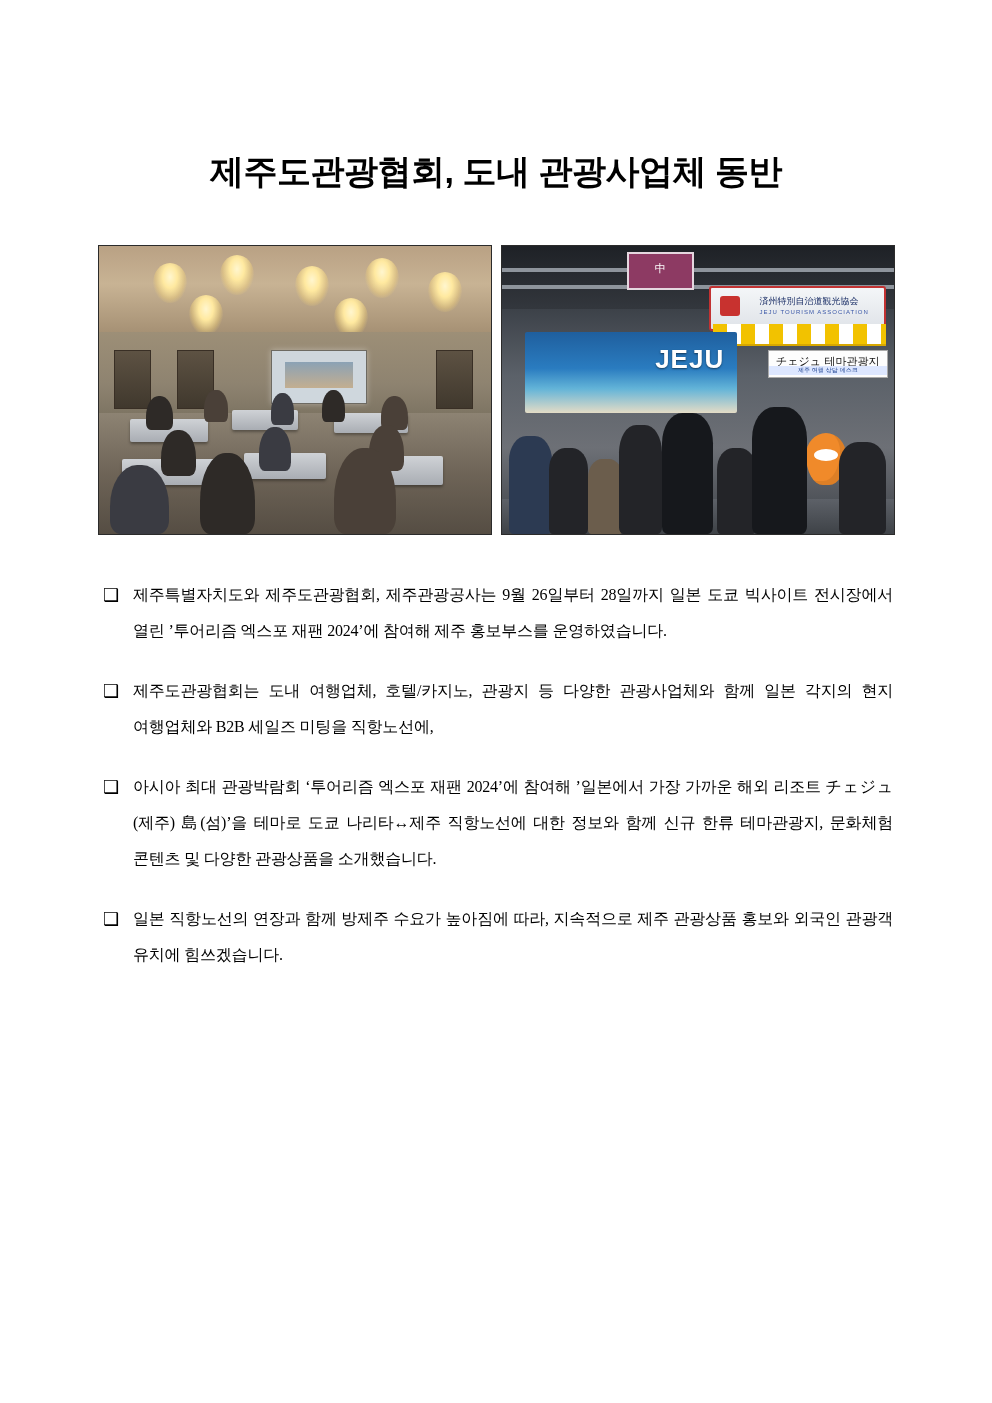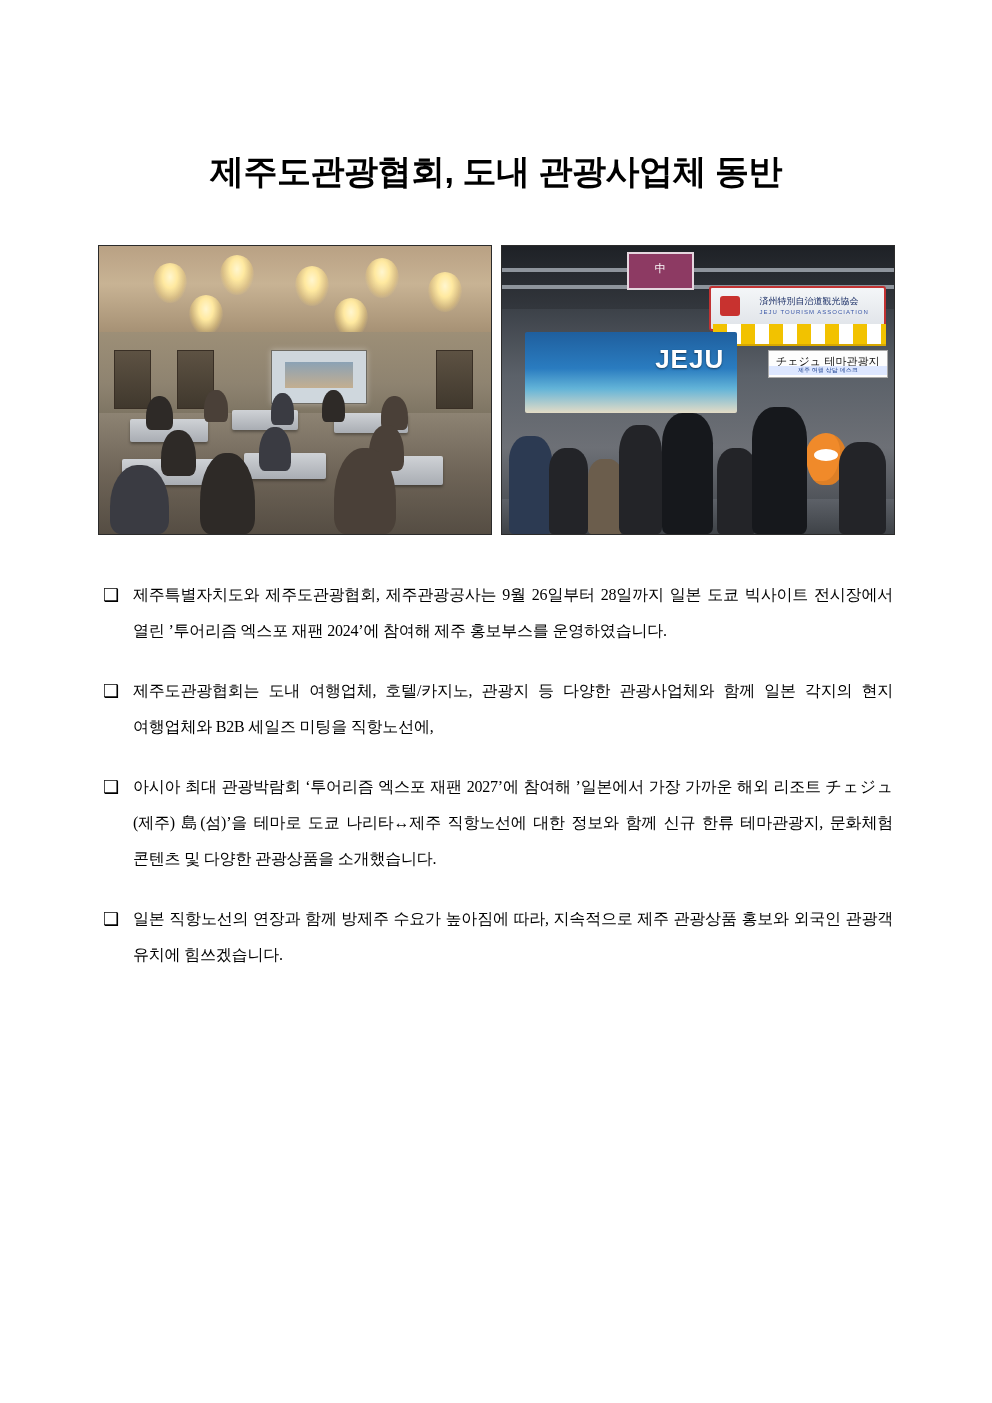--- a/index.html
+++ b/index.html
@@ -320,21 +320,21 @@
       <div class="bullet-text">제주특별자치도와 제주도관광협회, 제주관광공사는 9월 26일부터 28일까지 일본 도쿄 빅사이트 전시장에서 열린 ’투어리즘 엑스포 재팬 2024’에 참여해 제주 홍보부스를 운영하였습니다.</div>
     </div>
 
     <div class="bullet-item">
       <div class="bullet-mark">❑</div>
       <div class="bullet-text">제주도관광협회는 도내 여행업체, 호텔/카지노, 관광지 등 다양한 관광사업체와 함께 일본 각지의 현지 여행업체와 B2B 세일즈 미팅을 직항노선에,</div>
     </div>
 
     <div class="bullet-item">
       <div class="bullet-mark">❑</div>
-      <div class="bullet-text">아시아 최대 관광박람회 ‘투어리즘 엑스포 재팬 2027’에 참여해 ’일본에서 가장 가까운 해외 리조트 チェジュ(제주) 島(섬)’을 테마로 도쿄 나리타↔제주 직항노선에 대한 정보와 함께 신규 한류 테마관광지, 문화체험 콘텐츠 및 다양한 관광상품을 소개했습니다.</div>
+      <div class="bullet-text">아시아 최대 관광박람회 ‘투어리즘 엑스포 재팬 2024’에 참여해 ’일본에서 가장 가까운 해외 리조트 チェジュ(제주) 島(섬)’을 테마로 도쿄 나리타↔제주 직항노선에 대한 정보와 함께 신규 한류 테마관광지, 문화체험 콘텐츠 및 다양한 관광상품을 소개했습니다.</div>
     </div>
 
     <div class="bullet-item">
       <div class="bullet-mark">❑</div>
       <div class="bullet-text">일본 직항노선의 연장과 함께 방제주 수요가 높아짐에 따라, 지속적으로 제주 관광상품 홍보와 외국인 관광객 유치에 힘쓰겠습니다.</div>
     </div>
 
   </div>
 </div>
 

